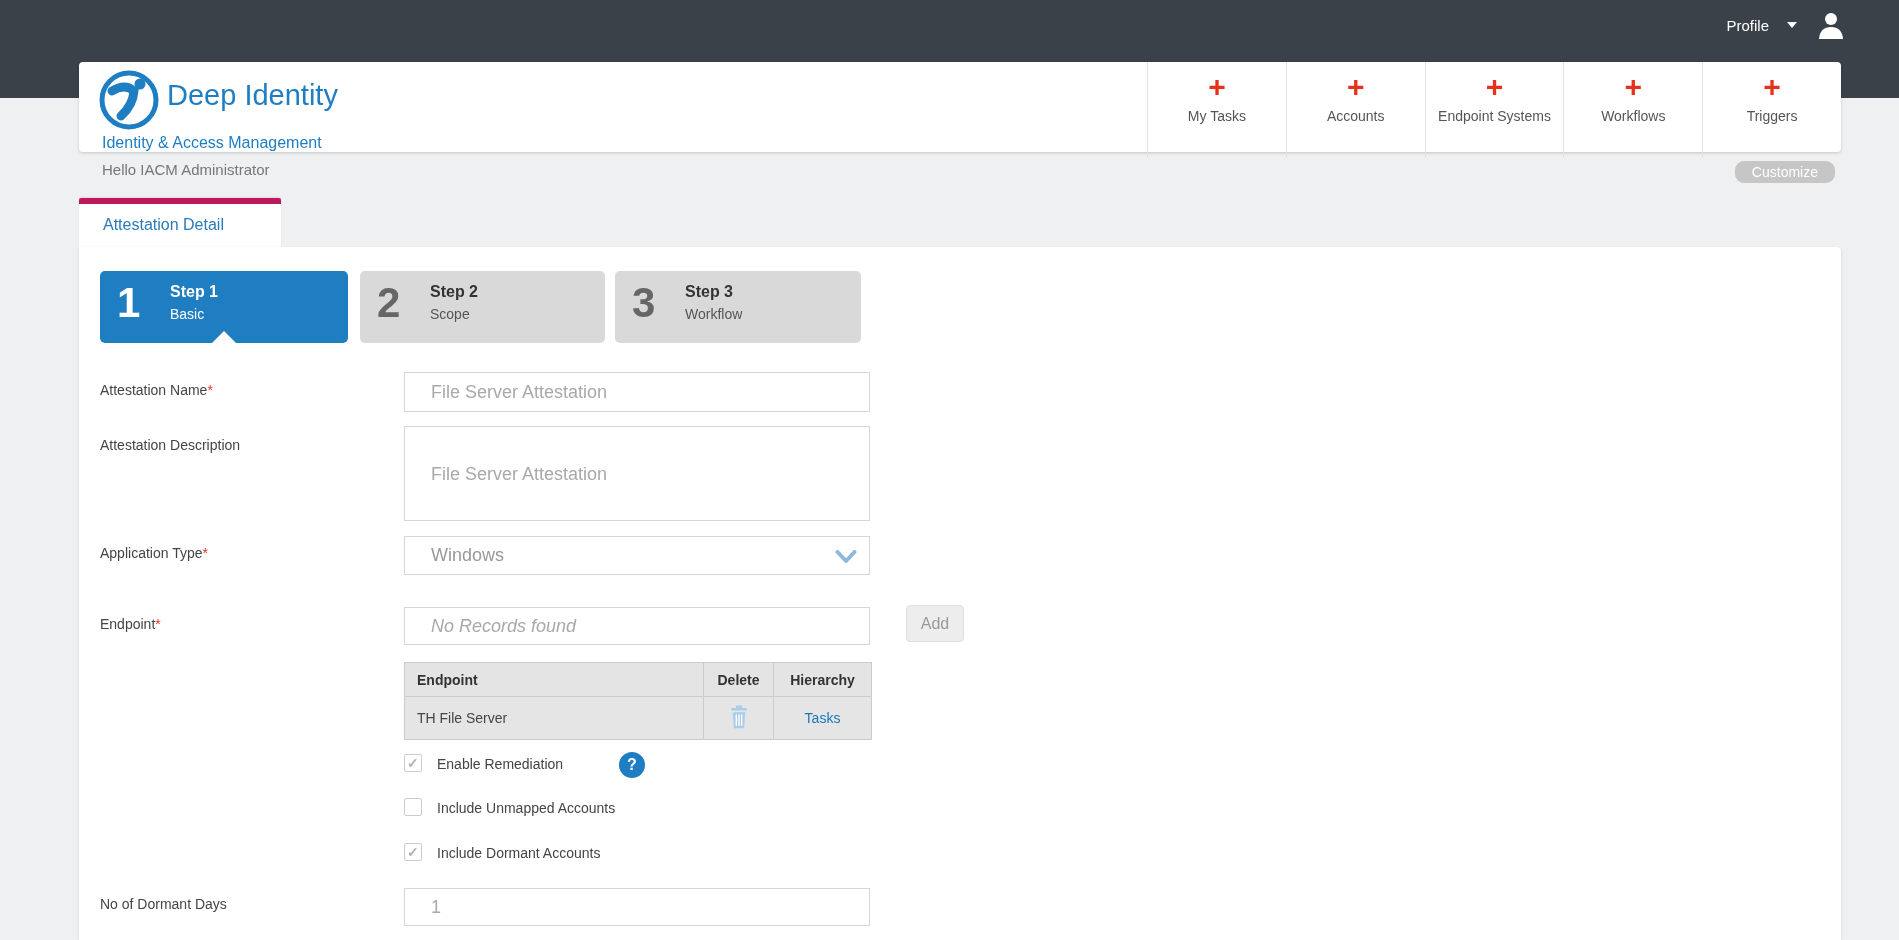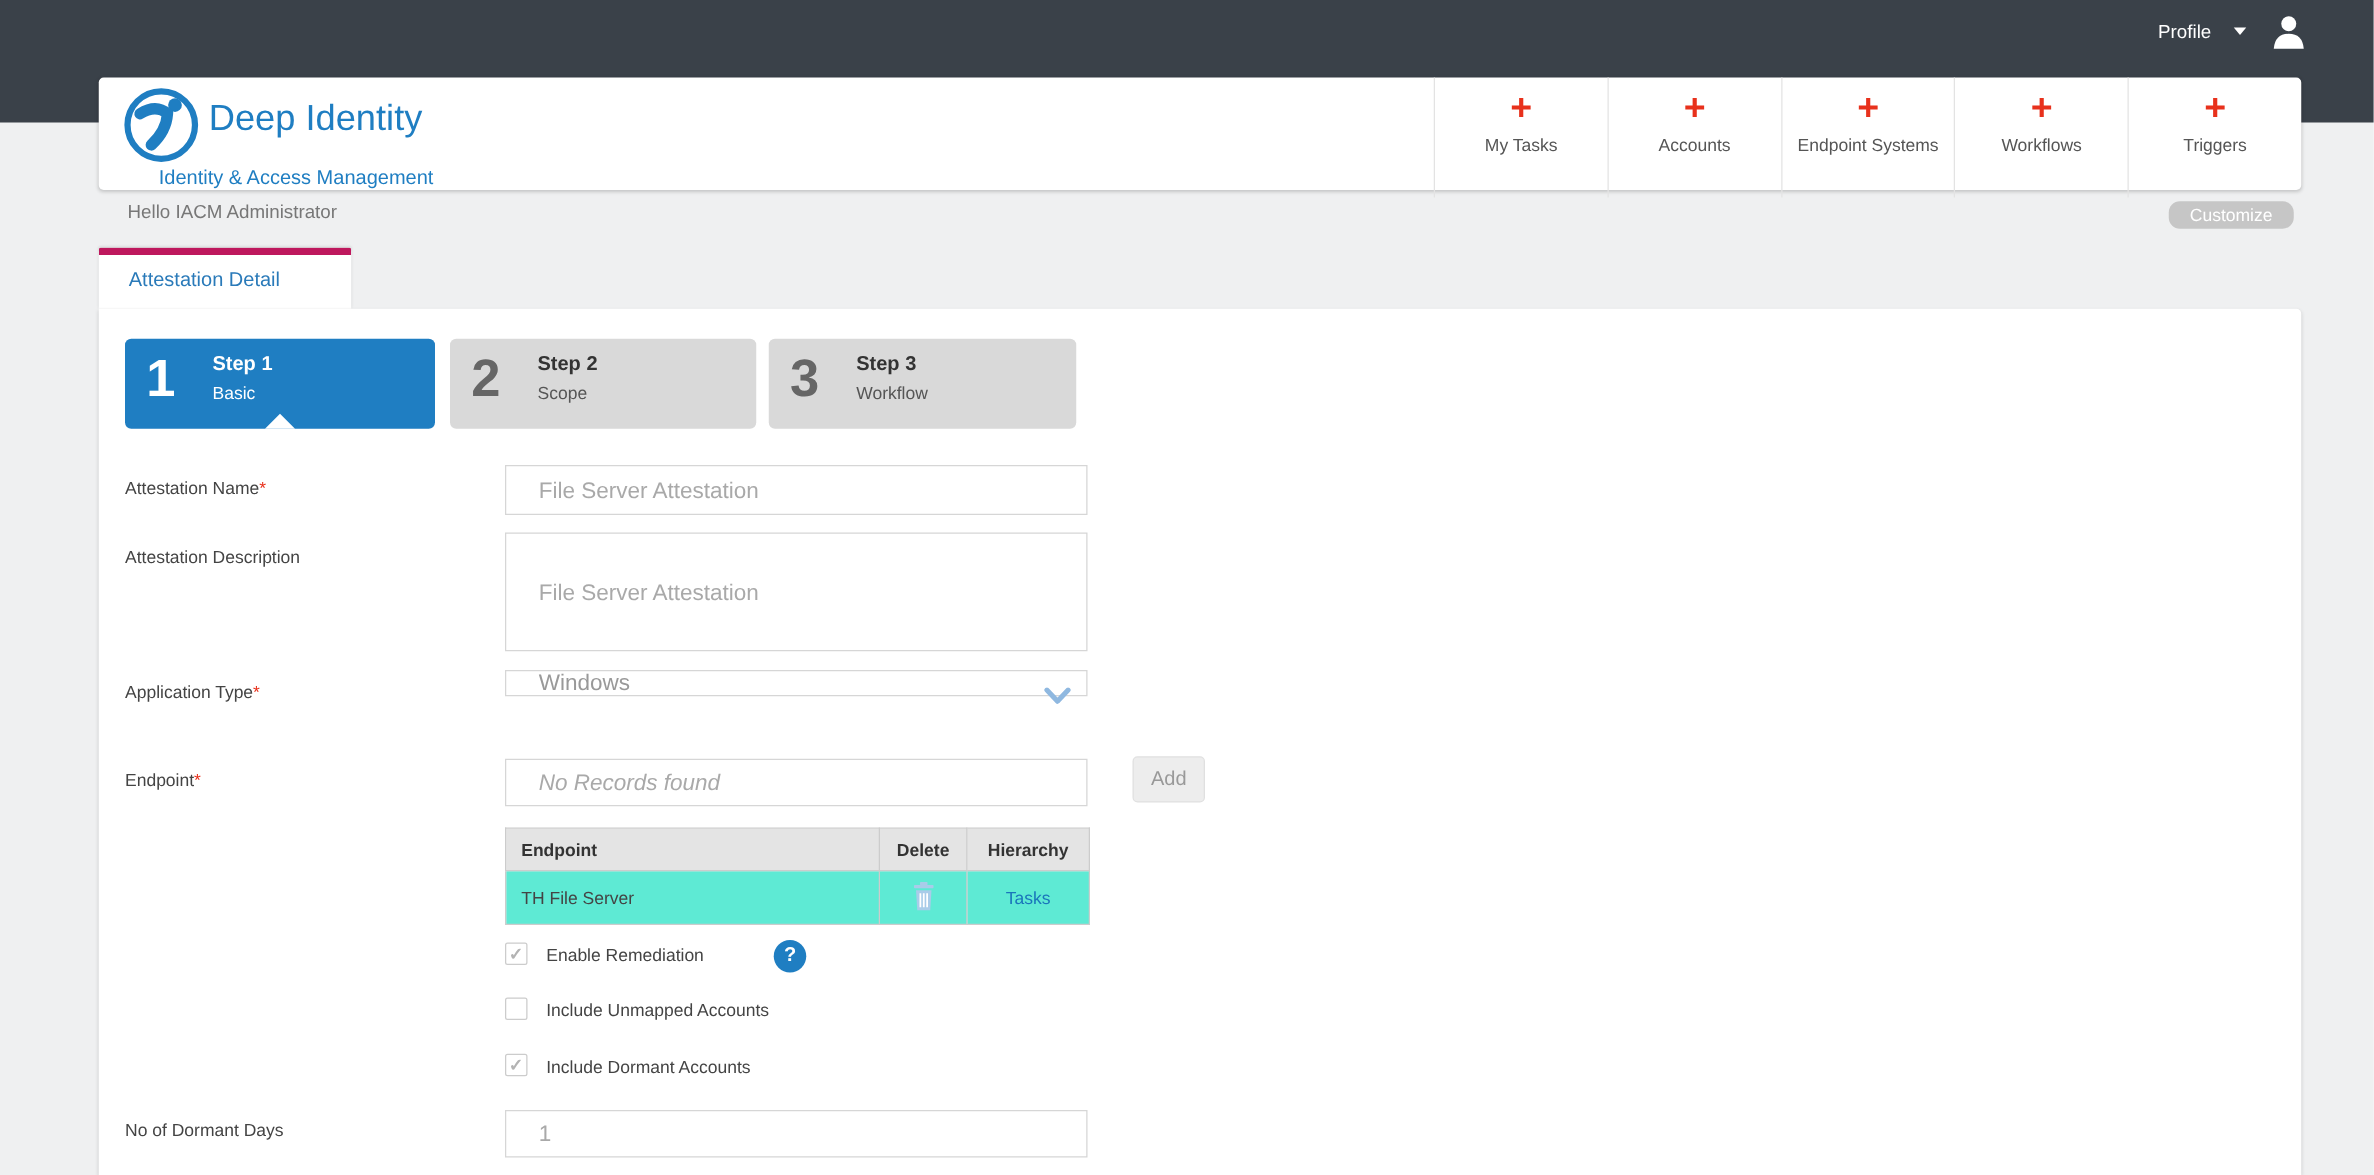--- a/index.html
+++ b/index.html
@@ -29,21 +29,21 @@
     width:0; height:0; border-left:5px solid transparent; border-right:5px solid transparent;
     border-top:6px solid #fff; display:inline-block;
   }
   
   .header-card {
     position:absolute; left:79px; top:62px; width:1762px; height:90px;
     background:#fff; border-radius:4px; box-shadow:0 1px 3px rgba(0,0,0,.18);
   }
   .logo-svg { position:absolute; left:18px; top:5px; }
   .brand-name { position:absolute; left:88px; top:17px; font-size:29px; color:#1f7ec2; }
-  .tagline { position:absolute; left:23px; top:72px; font-size:16px; color:#1f7ec2;margin-left:25px; }
+  .tagline { position:absolute; left:23px; top:72px; font-size:16px; color:#1f7ec2; }
   .greeting { position:absolute; left:23px; top:99px; font-size:15px; color:#777; }
   .quick-actions {
     position:absolute; left:1068px; top:0; width:694px; height:96px; display:flex;
   }
   .qa-item {
     flex:1 1 0; border-left:1px solid #e3e3e3; text-align:center;
     padding-top:10px; cursor:pointer;
   }
   .qa-plus { font-size:30px; font-weight:bold; color:#e8311c; line-height:30px; }
   .qa-label { font-size:14px; color:#555; margin-top:6px; line-height:17px; }
@@ -86,42 +86,42 @@
   .form-label { position:absolute; left:21px; font-size:14px; color:#444; }
   .req { color:#e8311c; }
   .txt-input, .txt-area, .sel-box {
     position:absolute; left:325px; width:466px; background:#fff;
     border:1px solid #d6d6d6; font-family:"Liberation Sans", sans-serif;
     font-size:18px; color:#555; padding-left:26px; outline:none;
   }
   .txt-input::placeholder, .txt-area::placeholder { color:#a9a9a9; opacity:1; }
   .input-name { top:125px; height:40px; }
   .txt-area { top:179px; height:95px; padding-top:37px; resize:none; overflow:hidden; }
-  .sel-box { top:289px; height:21px; display:flex; align-items:center; cursor:pointer; }
+  .sel-box { top:289px; height:39px; display:flex; align-items:center; cursor:pointer; }
   .sel-value { color:#999; }
   .sel-chevron { position:absolute; right:12px; top:13px; }
   .input-endpoint { top:360px; height:38px; font-style:italic; }
   .input-endpoint::placeholder { font-style:italic; }
   .add-btn {
     position:absolute; left:827px; top:358px; width:58px; height:37px;
     background:#ededed; border:1px solid #e0e0e0; border-radius:4px;
     color:#999; font-size:16px; cursor:pointer; font-family:"Liberation Sans", sans-serif;
   }
   
   .ep-table {
     position:absolute; left:325px; top:415px; width:467px;
     border-collapse:collapse; table-layout:fixed; font-size:14px;
   }
   .ep-table th, .ep-table td { border:1px solid #ccc; }
   .ep-table th {
     background:#e4e4e4; color:#333; font-weight:bold; text-align:left;
     height:34px; padding-left:12px;
   }
   .ep-table th.c, .ep-table td.c { text-align:center; padding-left:0; }
-  .ep-table td { height:43px; color:#444; padding-left:12px; background:#5eead4; }
+  .ep-table td { height:43px; color:#444; padding-left:12px; background:#e5e5e5; }
   .col-endpoint { width:299px; } .col-delete { width:70px; } .col-hier { width:98px; }
   .edit-link { color:#1a75bb; cursor:pointer; text-decoration:none; }
   .trash-btn { cursor:pointer; display:inline-block; vertical-align:middle; }
   
   .chk-row { position:absolute; left:325px; display:flex; align-items:flex-end; gap:15px; }
   .chk-row-0 { top:507px; } .chk-row-1 { top:551px; } .chk-row-2 { top:596px; }
   .checkbox {
     width:18px; height:18px; border:1px solid #ccc; border-radius:2px; background:#fff;
     cursor:pointer; position:relative;
   }

